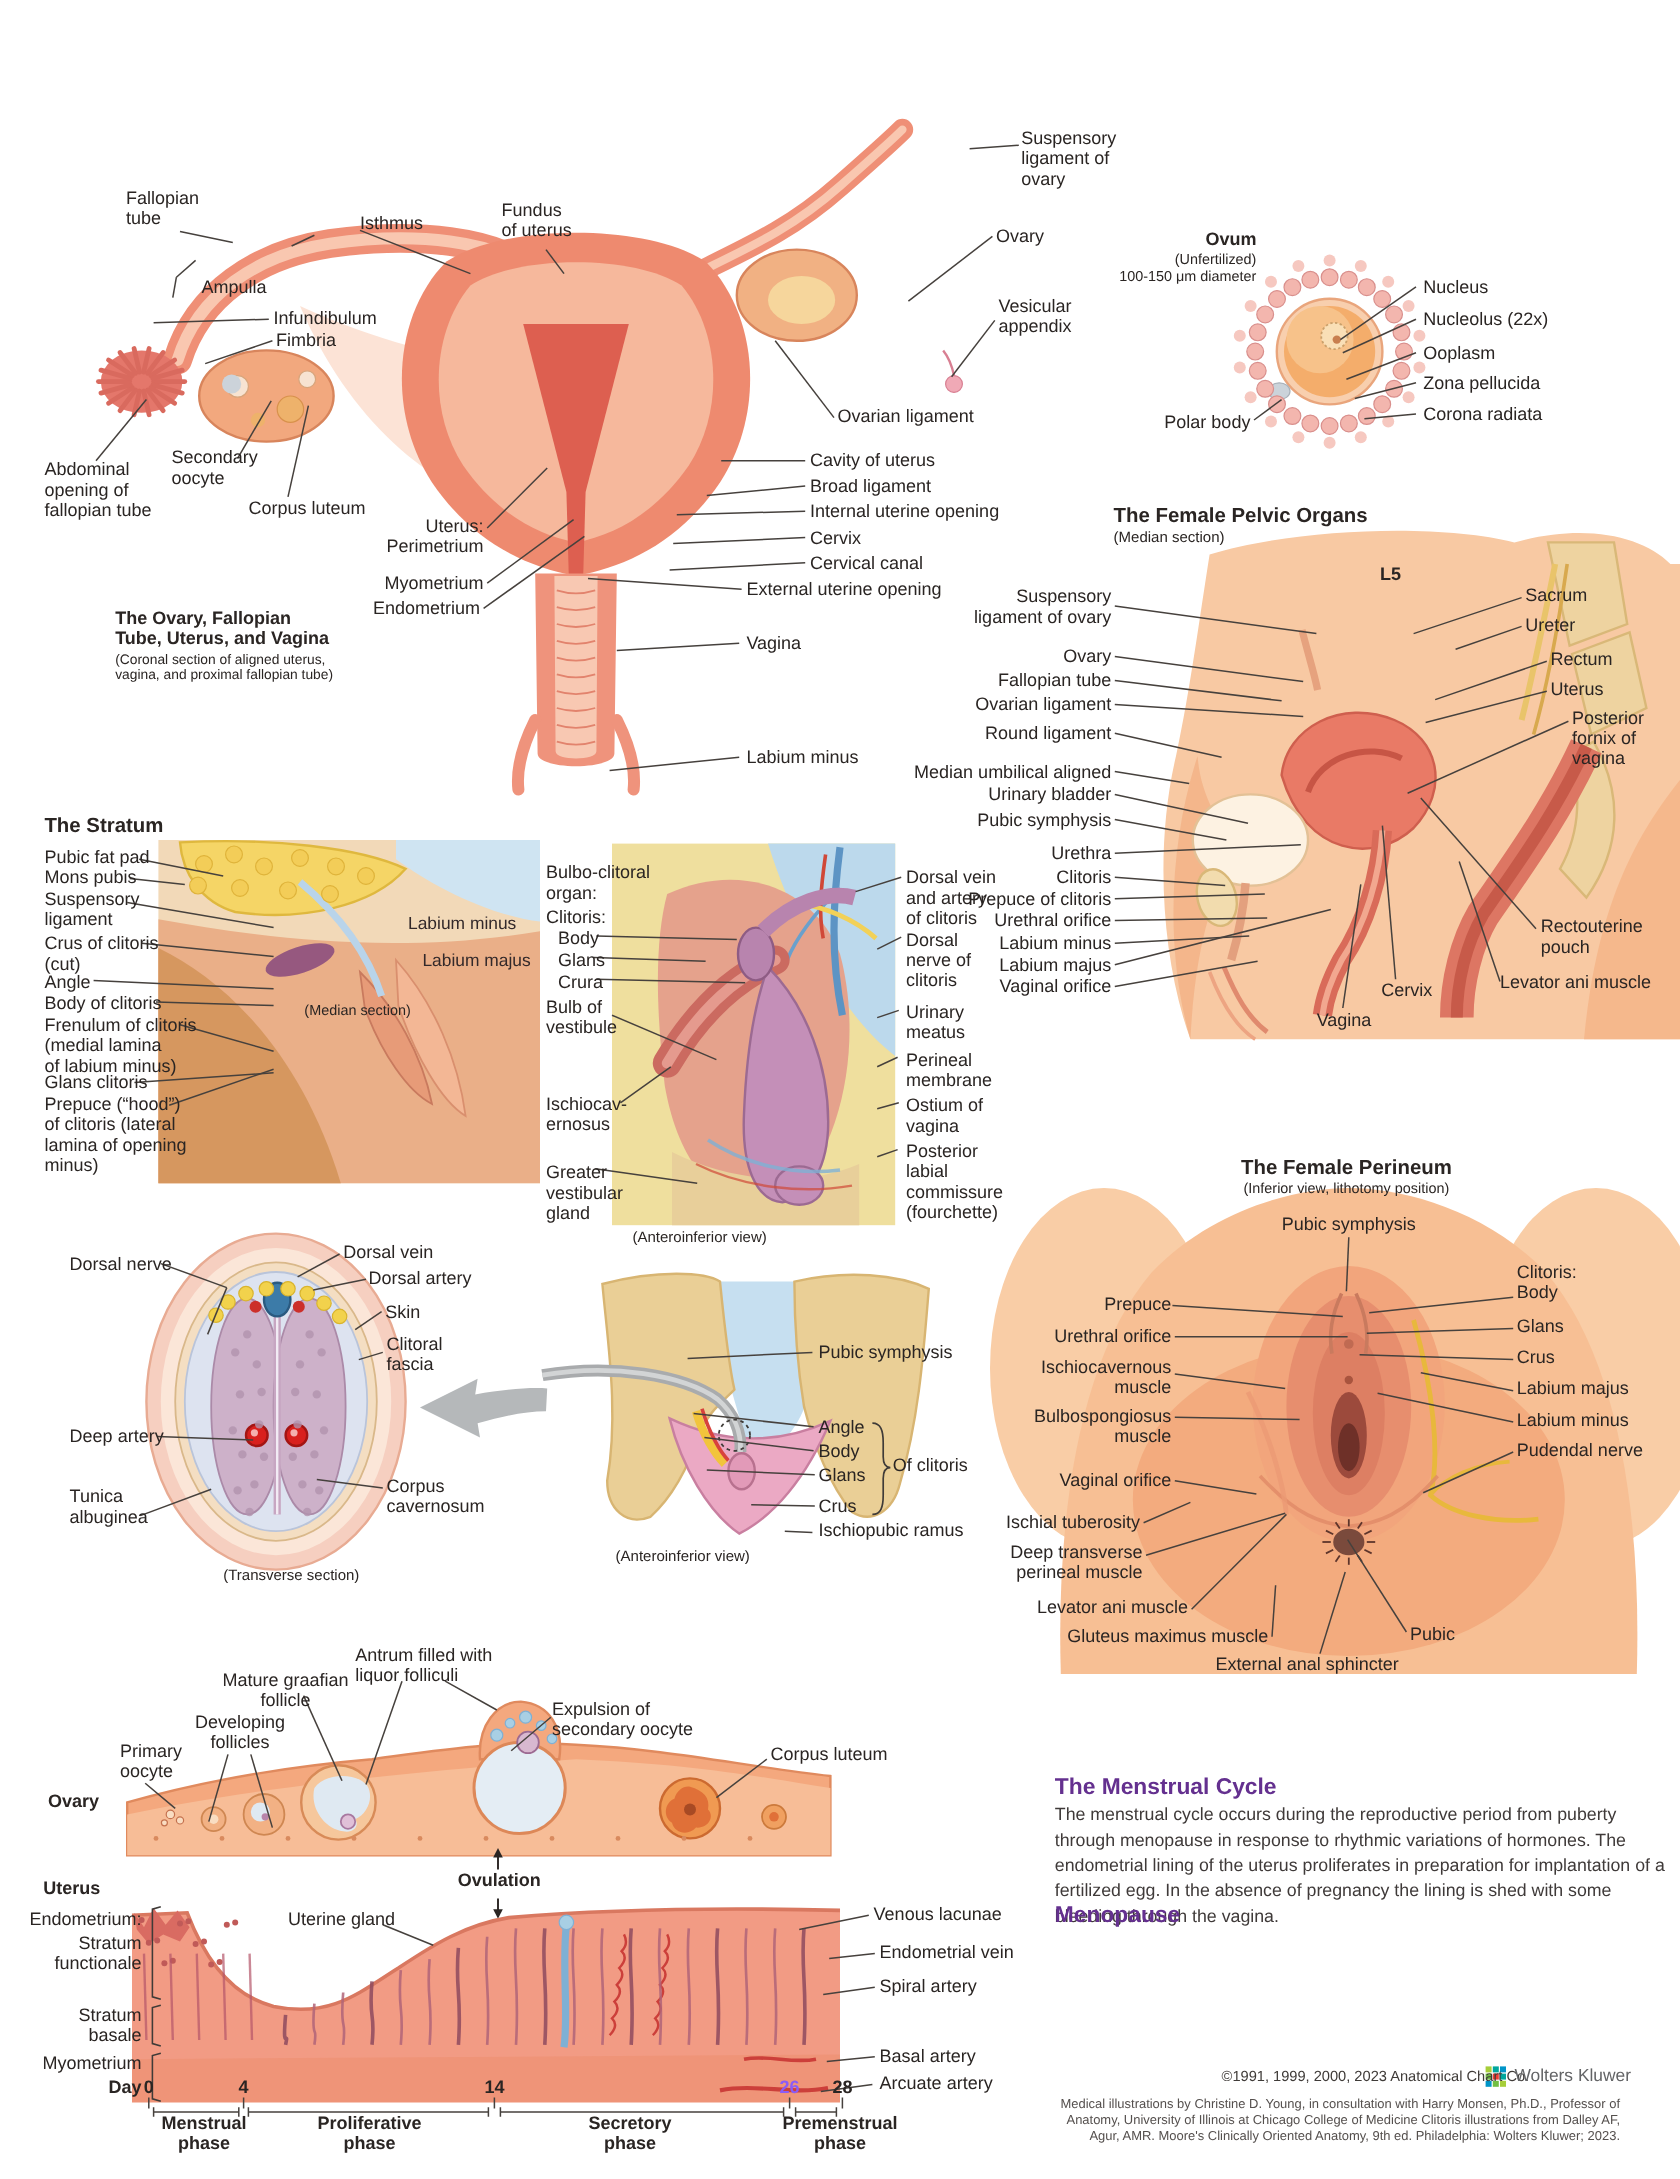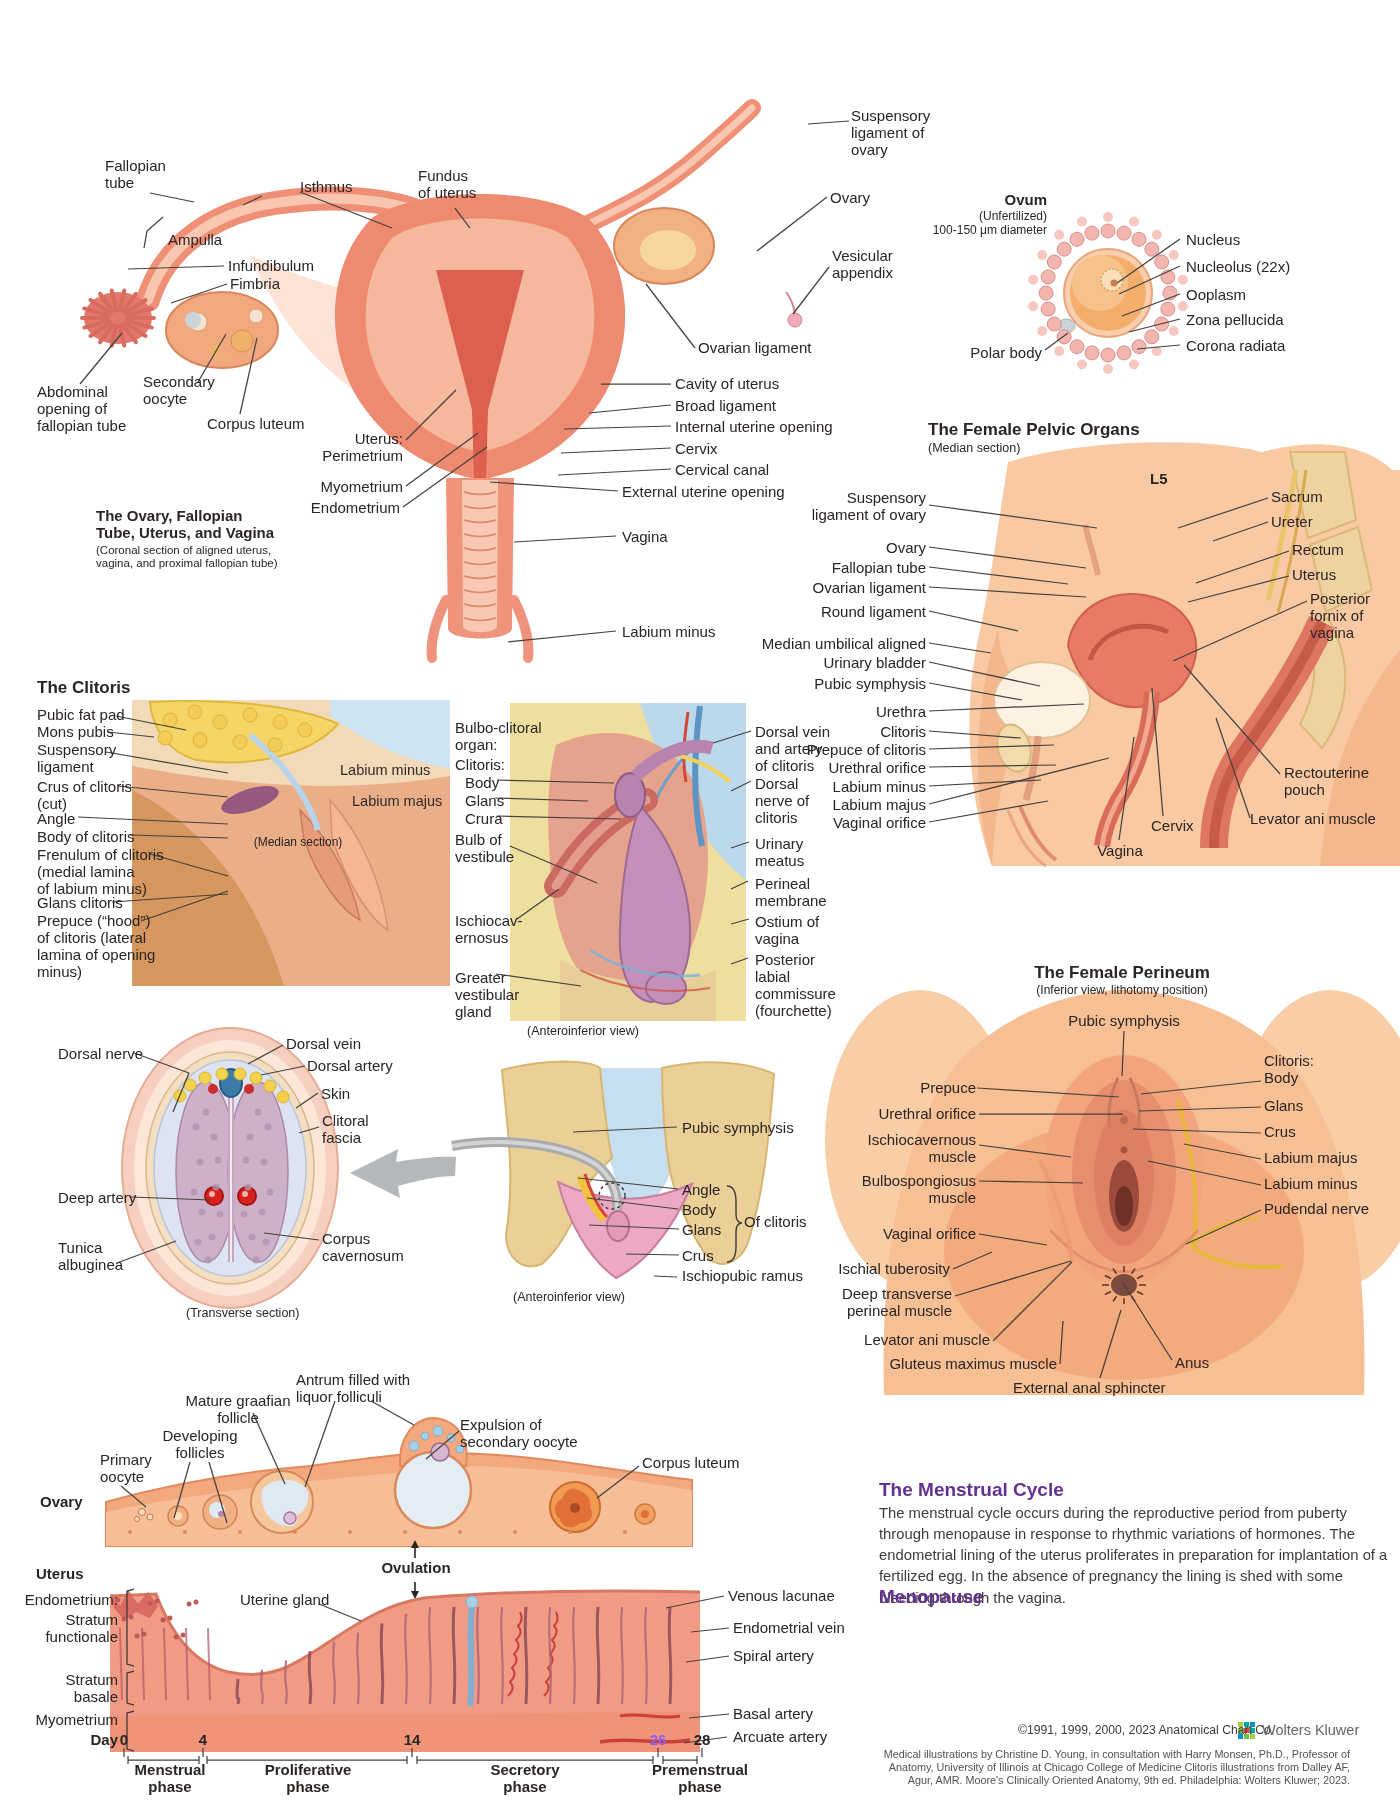--- a/index.html
+++ b/index.html
@@ -615,21 +615,21 @@
     <div class="lbl" style="top: 514px; left: 1271px; color: rgb(42, 37, 35);">Ureter</div>
     <div class="lbl" style="top: 542px; left: 1292px; color: rgb(42, 37, 35);">Rectum</div>
     <div class="lbl" style="top: 567px; left: 1292px; color: rgb(42, 37, 35);">Uterus</div>
     <div class="lbl" style="top: 591px; left: 1310px; color: rgb(42, 37, 35);">Posterior
 fornix of
 vagina</div>
     <div class="lbl" style="top: 765px; left: 1284px; color: rgb(42, 37, 35);">Rectouterine
 pouch</div>
     <div class="lbl" style="top: 811px; left: 1250px; color: rgb(42, 37, 35);">Levator ani muscle</div>
     <div class="lbl" style="top: 818px; left: 1151px; color: rgb(42, 37, 35);">Cervix</div>
-    <div class="lbl b" style="top: 678px; left: 37px; font-size: 17px; color: rgb(42, 37, 35);">The Clitoris</div>
+    <div class="lbl b" style="top: 678px; left: 37px; font-size: 17px; color: rgb(42, 37, 35);">The Stratum</div>
     <div class="lbl" style="top: 707px; left: 37px; color: rgb(42, 37, 35);">Pubic fat pad</div>
     <div class="lbl" style="top: 724px; left: 37px; color: rgb(42, 37, 35);">Mons pubis</div>
     <div class="lbl" style="top: 742px; left: 37px; color: rgb(42, 37, 35);">Suspensory
 ligament</div>
     <div class="lbl" style="top: 779px; left: 37px; color: rgb(42, 37, 35);">Crus of clitoris
 (cut)</div>
     <div class="lbl" style="top: 811px; left: 37px; color: rgb(42, 37, 35);">Angle</div>
     <div class="lbl" style="top: 829px; left: 37px; color: rgb(42, 37, 35);">Body of clitoris</div>
     <div class="lbl" style="top: 847px; left: 37px; color: rgb(42, 37, 35);">Frenulum of clitoris
 (medial lamina
@@ -701,21 +701,21 @@
 muscle</div>
     <div class="lbl" style="top: 1173px; right: 424px; text-align: right; color: rgb(42, 37, 35);">Bulbospongiosus
 muscle</div>
     <div class="lbl" style="top: 1226px; right: 424px; text-align: right; color: rgb(42, 37, 35);">Vaginal orifice</div>
     <div class="lbl" style="top: 1261px; right: 450px; text-align: right; color: rgb(42, 37, 35);">Ischial tuberosity</div>
     <div class="lbl" style="top: 1286px; right: 448px; text-align: right; color: rgb(42, 37, 35);">Deep transverse
 perineal muscle</div>
     <div class="lbl" style="top: 1332px; right: 410px; text-align: right; color: rgb(42, 37, 35);">Levator ani muscle</div>
     <div class="lbl" style="top: 1356px; right: 343px; text-align: right; color: rgb(42, 37, 35);">Gluteus maximus muscle</div>
     <div class="lbl" style="top: 1380px; left: 1013px; color: rgb(42, 37, 35);">External anal sphincter</div>
-    <div class="lbl" style="top: 1355px; left: 1175px; color: rgb(42, 37, 35);">Anus</div>
+    <div class="lbl" style="top: 1355px; left: 1175px; color: rgb(42, 37, 35);">Pubic</div>
     <div class="lbl" style="top: 1053px; left: 1264px; color: rgb(42, 37, 35);">Clitoris:
 Body</div>
     <div class="lbl" style="top: 1098px; left: 1264px; color: rgb(42, 37, 35);">Glans</div>
     <div class="lbl" style="top: 1124px; left: 1264px; color: rgb(42, 37, 35);">Crus</div>
     <div class="lbl" style="top: 1150px; left: 1264px; color: rgb(42, 37, 35);">Labium majus</div>
     <div class="lbl" style="top: 1176px; left: 1264px; color: rgb(42, 37, 35);">Labium minus</div>
     <div class="lbl" style="top: 1201px; left: 1264px; color: rgb(42, 37, 35);">Pudendal nerve</div>
     <div class="lbl b" style="top: 1494px; left: 40px; color: rgb(42, 37, 35);">Ovary</div>
     <div class="lbl" style="top: 1452px; left: 100px; color: rgb(42, 37, 35);">Primary
 oocyte</div>

